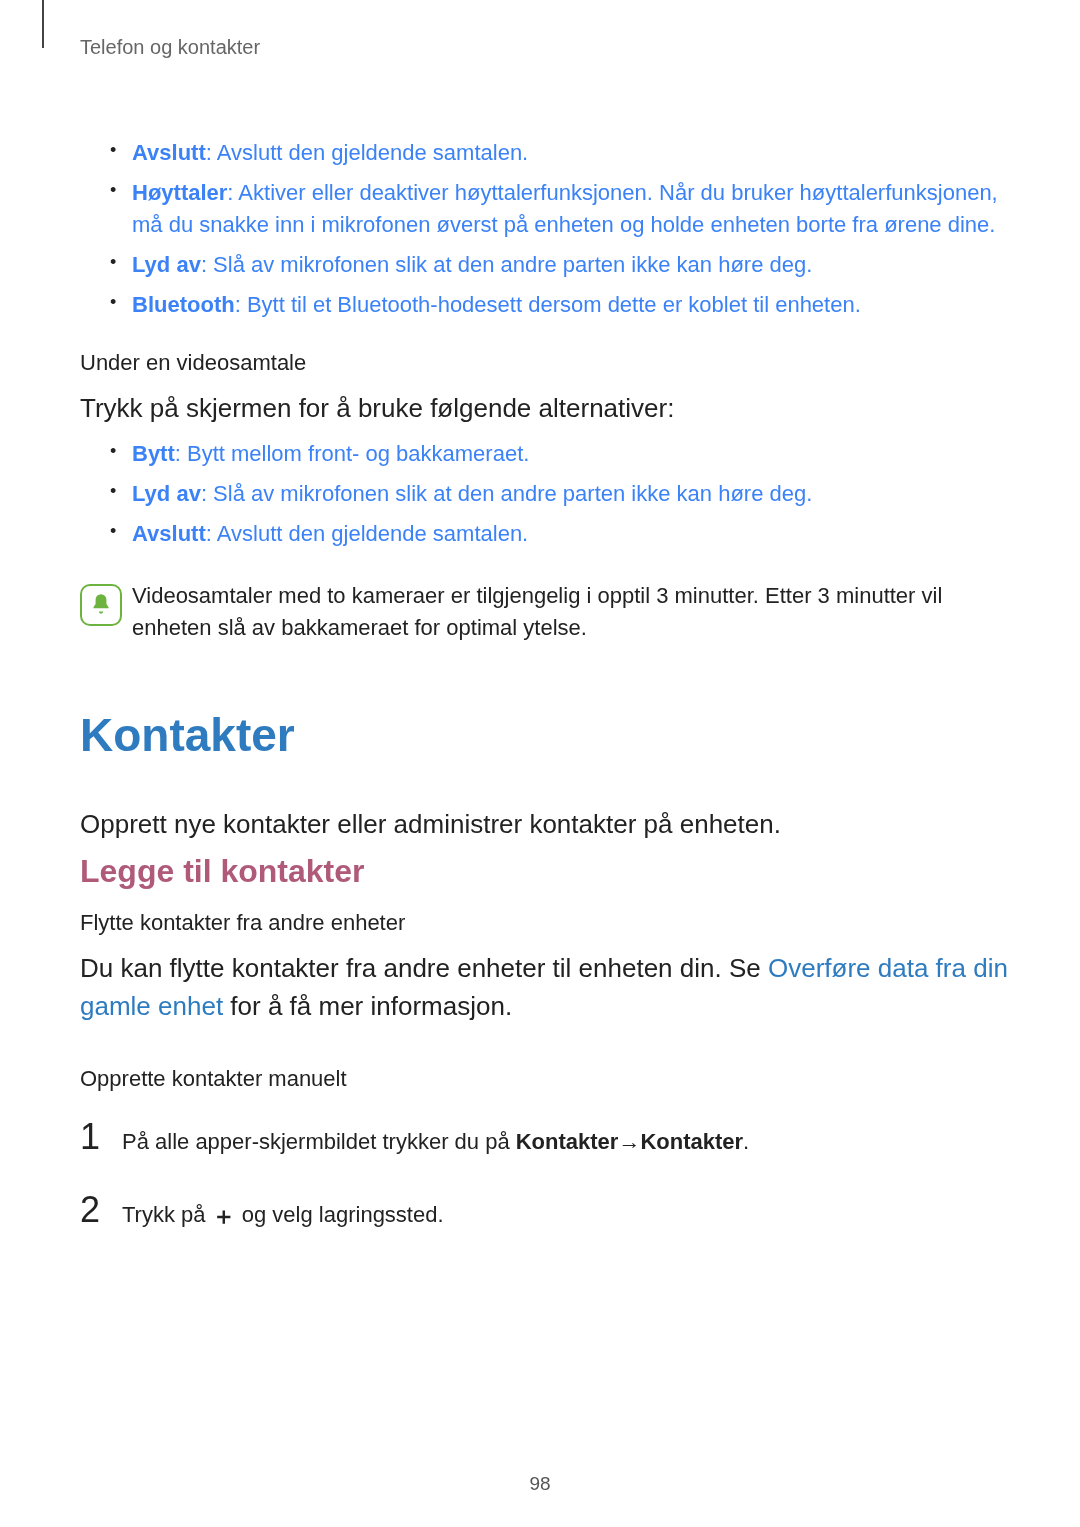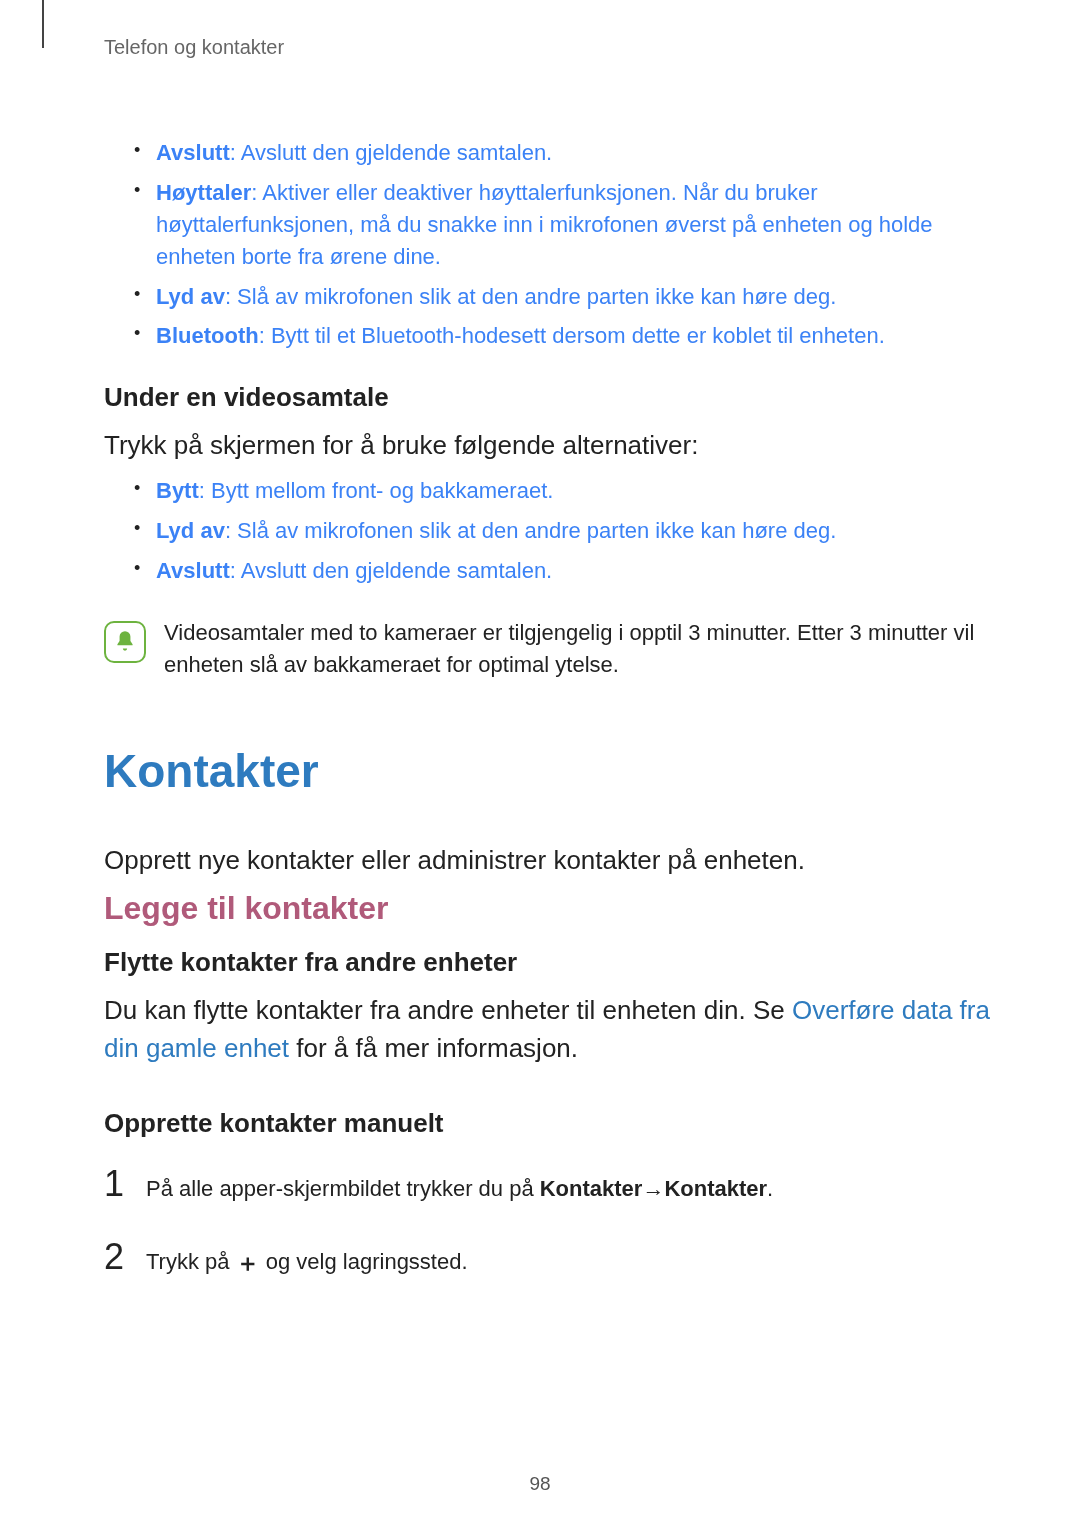--- a/index.html
+++ b/index.html
@@ -5,21 +5,21 @@
   * { margin: 0; padding: 0; box-sizing: border-box; }
   body {
     width: 1080px;
     height: 1527px;
     background: #fff;
     font-family: "Segoe UI", "Helvetica Neue", Arial, sans-serif;
     color: #222;
     position: relative;
   }
   .page {
-    padding: 36px 72px 0 104px;
+    padding: 36px 72px 0 80px;
   }
   .header-line {
     position: absolute;
     left: 42px;
     top: 0;
     width: 2px;
     height: 48px;
     background: #444;
   }
   .breadcrumb {
@@ -44,36 +44,36 @@
   ul.bullets li::before {
     content: "•";
     position: absolute;
     left: 0;
     top: 0;
     font-size: 18px;
     color: #222;
   }
   .bold { font-weight: 700; }
   h3.sub {
-    font-size: 26px;
-    font-weight: 700;
+    font-size: 22px;
+    font-weight: 400;
     color: #222;
     margin-top: 20px;
     margin-bottom: 14px;
   }
   p.body {
     font-size: 26px;
     line-height: 1.45;
     color: #222;
     margin-bottom: 10px;
   }
   .note-row {
     display: flex;
     align-items: flex-start;
-    gap: 18px;
+    gap: 10px;
     margin-top: 4px;
     margin-bottom: 16px;
   }
   .note-icon {
     width: 42px;
     height: 42px;
     border: 2px solid #6db33f;
     border-radius: 10px;
     display: flex;
     align-items: center;

